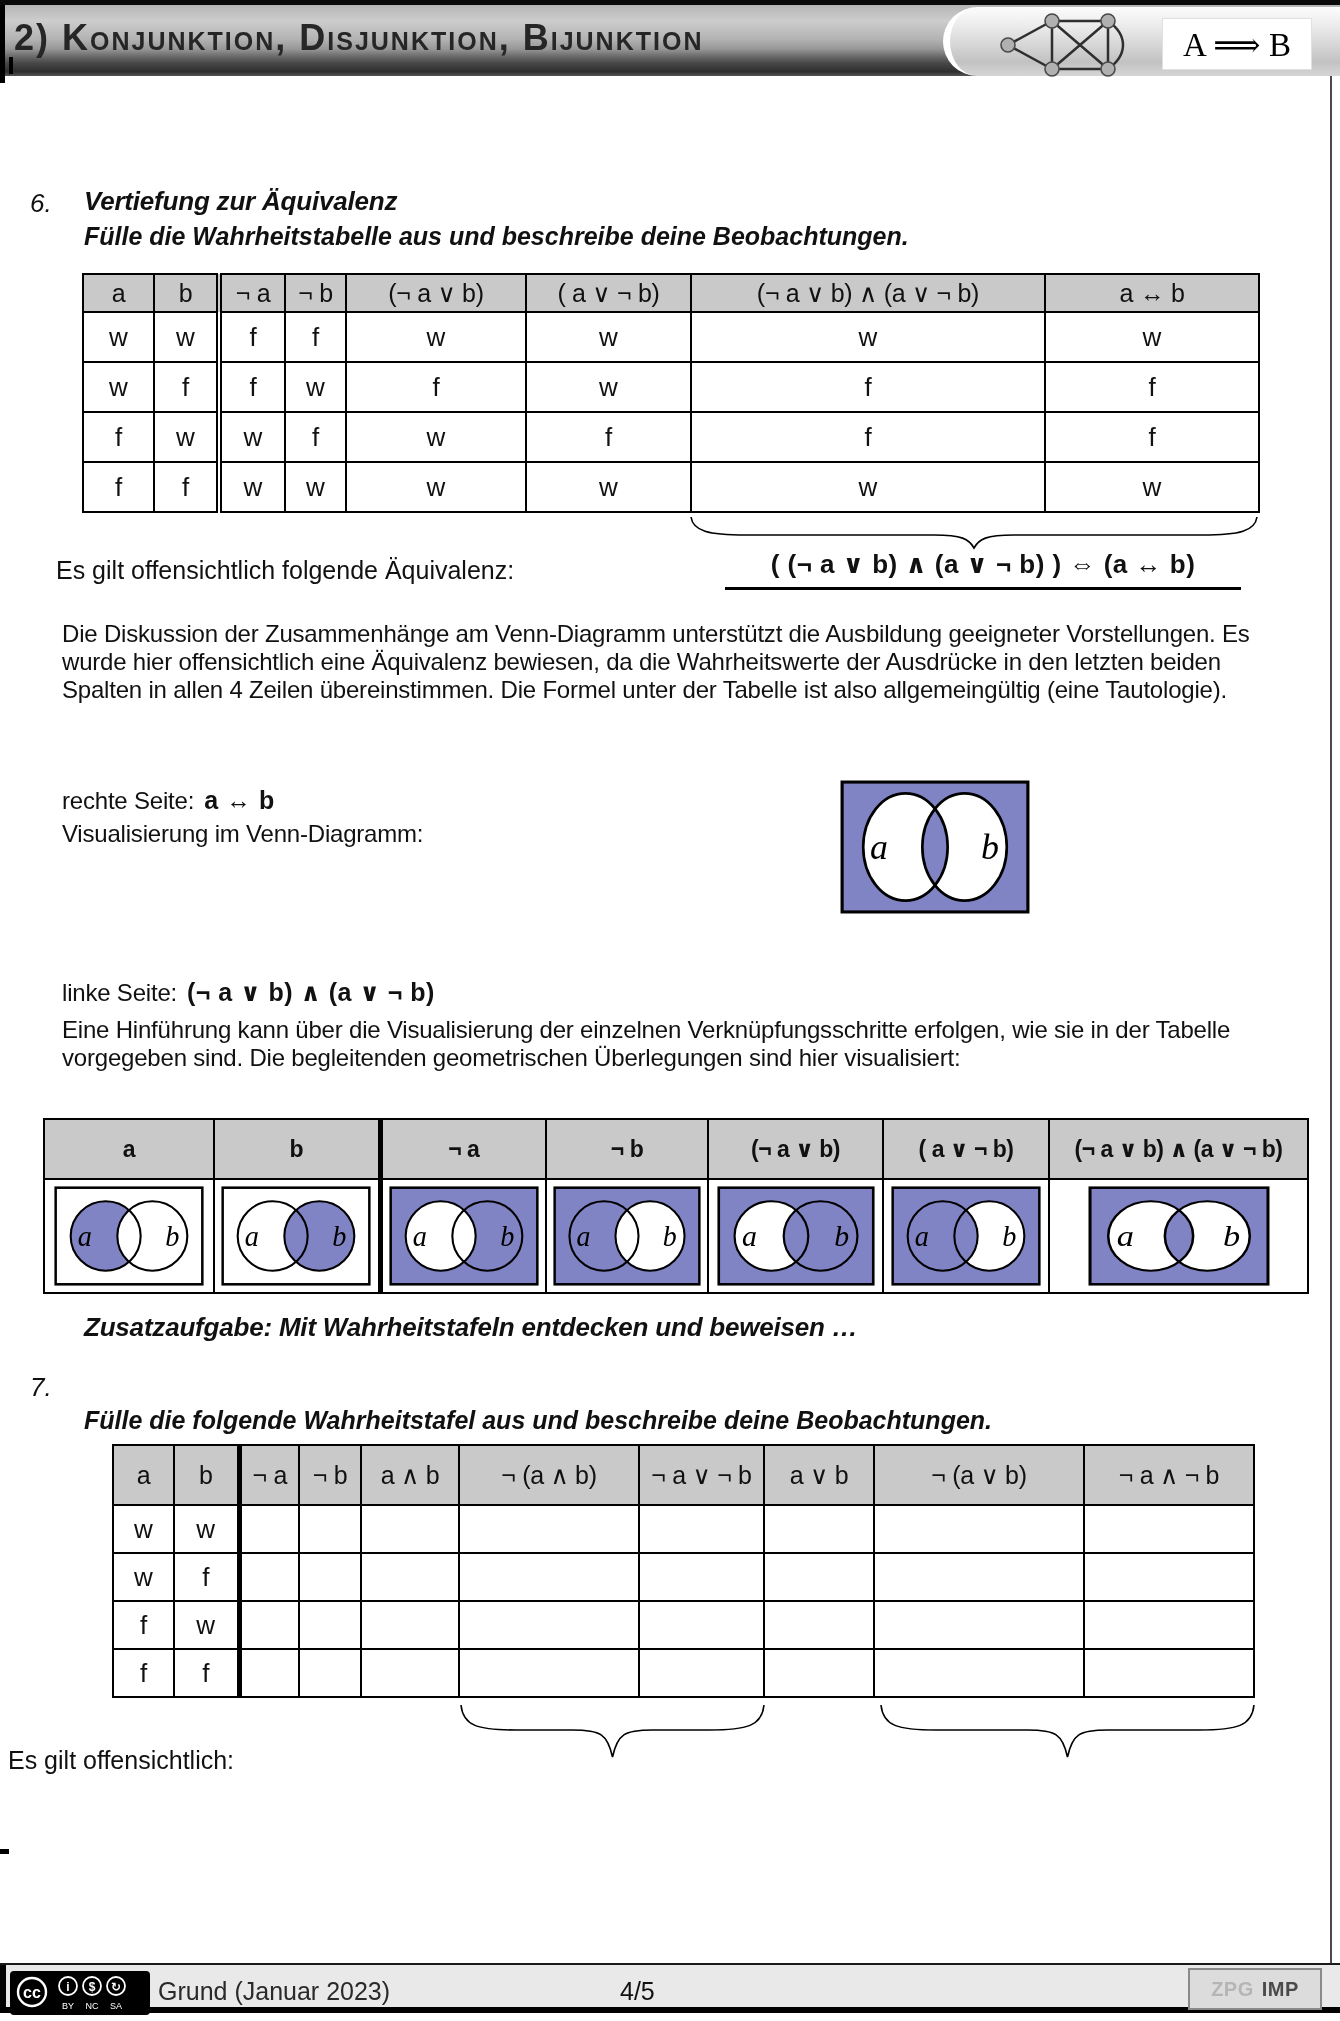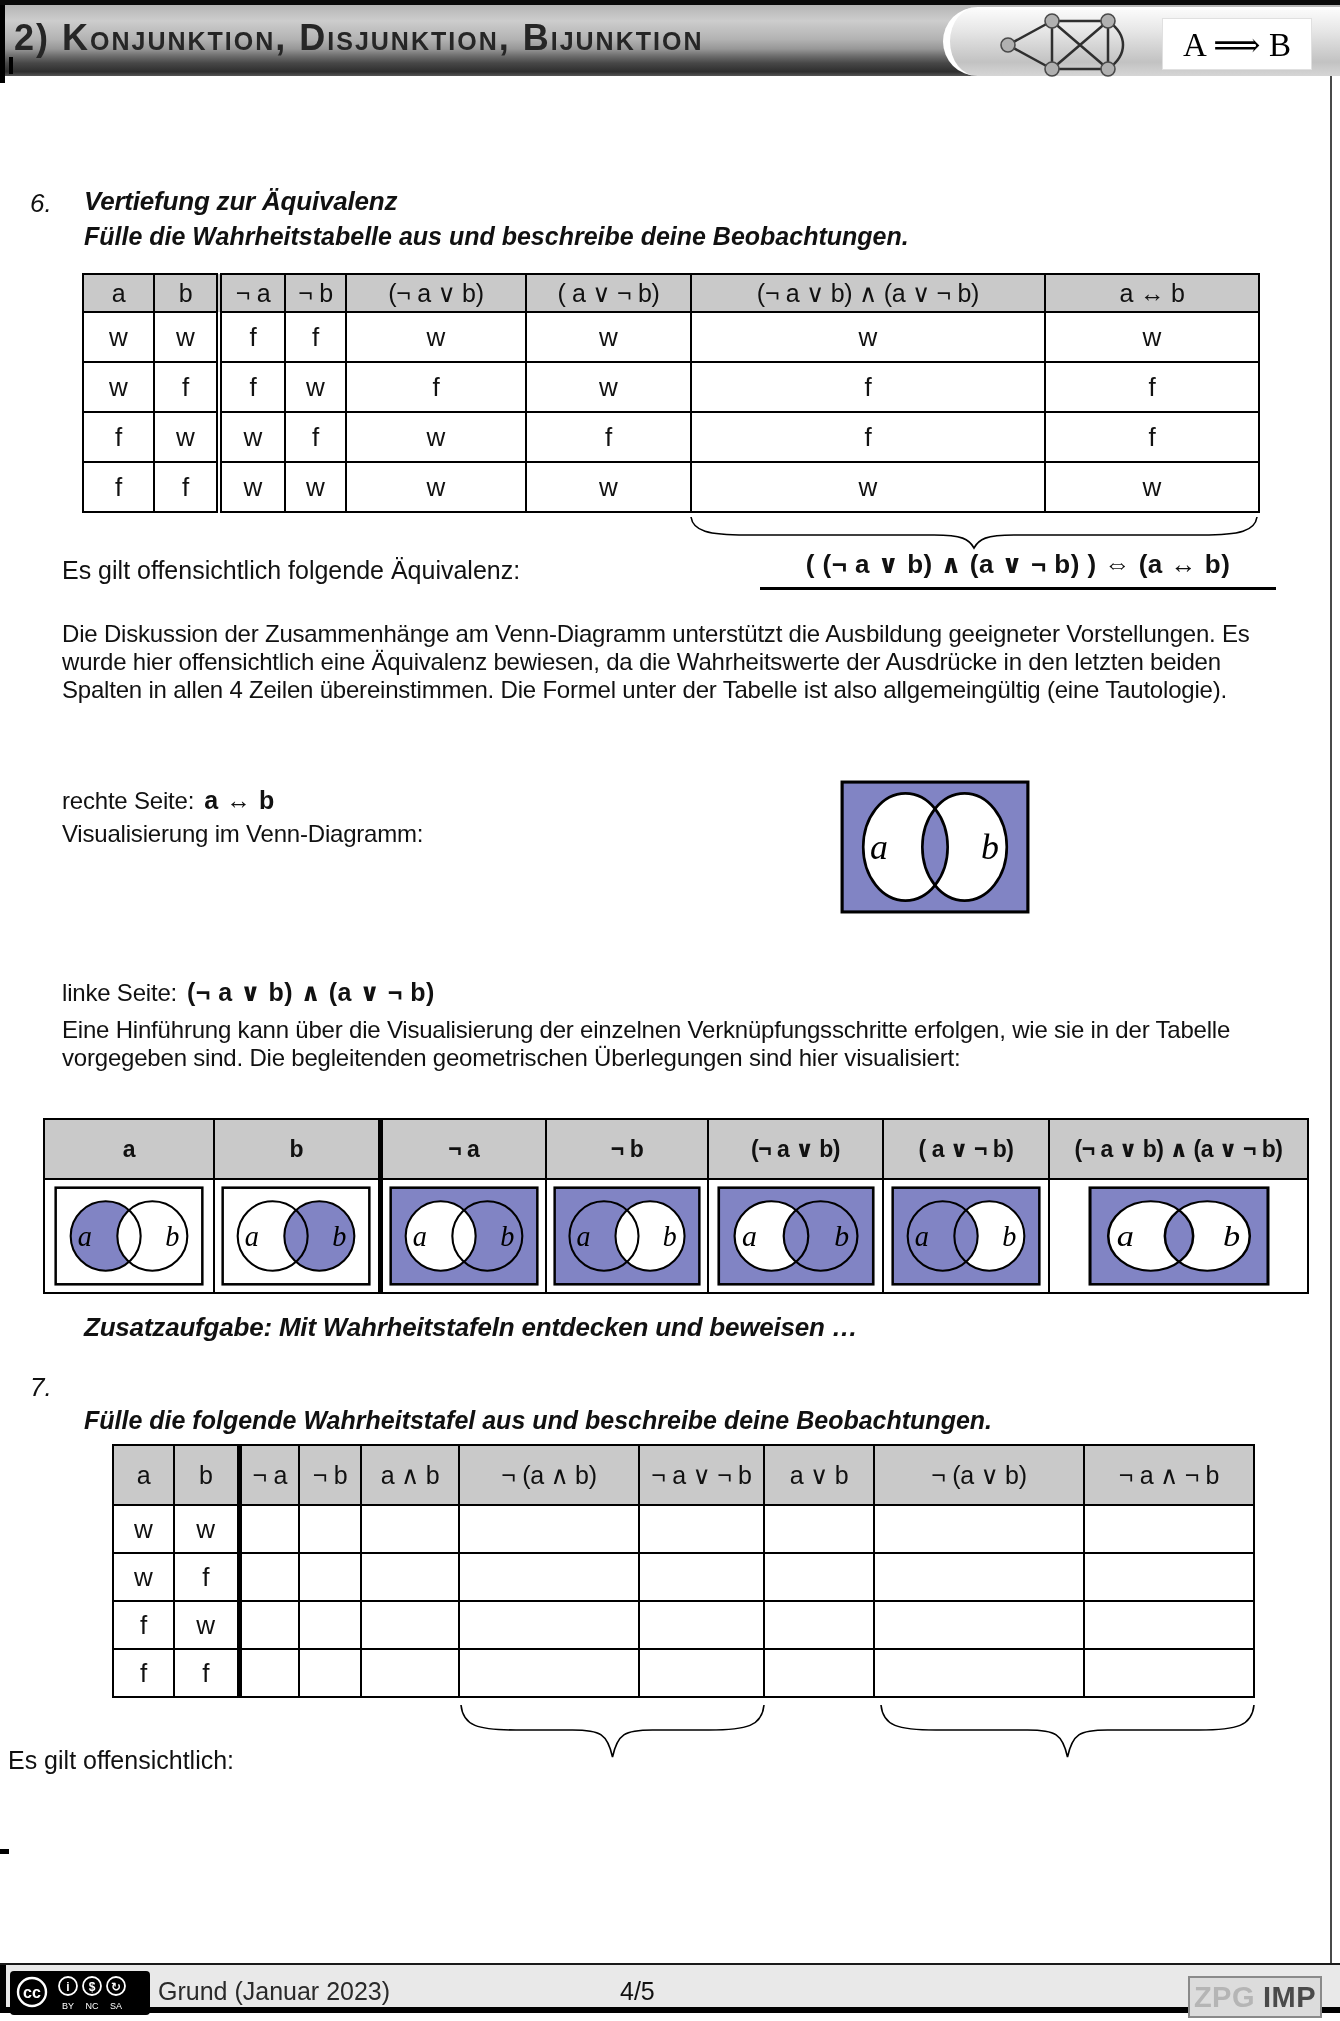--- a/index.html
+++ b/index.html
@@ -52,23 +52,23 @@
   .vt svg,.venn-wrap svg{display:block;margin:0 auto;}
   .vlabel{font-family:"Liberation Serif","DejaVu Serif",serif;font-style:italic;
     font-size:34px;fill:#000;text-anchor:middle;}
 
   
   .footer{position:absolute;left:0;top:1963px;width:100%;height:50px;background:#e9e9e9;
     border-top:2px solid #1a1a1a;border-bottom:6px solid #000;box-sizing:border-box;}
   .footer-black-edge{position:absolute;left:0;top:0;width:6px;height:100%;background:#000;}
   .footer-author{position:absolute;left:158px;top:12px;font-size:25px;color:#2a2a2a;}
   .footer-page{position:absolute;left:620px;top:12px;width:120px;text-align:left;font-size:25px;}
-  .zpg-box{position:absolute;left:1188px;top:11px;width:134px;height:42px;background:#dcdcdc;
+  .zpg-box{position:absolute;left:1188px;top:3px;width:134px;height:42px;background:#dcdcdc;
     border:2px solid #8a8a8a;box-sizing:border-box;display:flex;align-items:center;
-    justify-content:center;gap:8px;font-weight:bold;font-size:29px;letter-spacing:0.5px;}
+    justify-content:center;gap:8px;font-weight:bold;font-size:20px;letter-spacing:0.5px;}
   .zpg-light{color:#b5b5b5;}
   .zpg-dark{color:#4a4a4a;}
 </style>
 </head>
 <body>
 
 <div class="page">
 
   <div class="header">
     <div class="header-black-edge"></div>
@@ -162,22 +162,22 @@
           <td class="">w</td>
           <td class="">w</td>
         </tr>
       </tbody>
     </table>
 
   <div class="abs" style="left:690px;top:516px"><svg width="568" height="34" viewBox="0 0 568 34">
     <path d="M1 1 C3 15 18 19 56 19 L 244 19 C 272 19 279 23 284 32 C 289 23 296 19 324 19 L 512 19 C 550 19 565 15 567 1" fill="none" stroke="#000" stroke-width="1.6"></path>
   </svg></div>
 
-  <div class="abs eq-label" style="left:62px;top:556px">Es gilt offensichtlich folgende Äquivalenz:</div>
-  <div class="abs eq-formula" style="left:760px;top:549px">( (¬ a ∨ b) ∧ (a ∨ ¬ b) )  ⇔  (a ↔ b)</div>
+  <div class="abs eq-label" style="left:56px;top:556px">Es gilt offensichtlich folgende Äquivalenz:</div>
+  <div class="abs eq-formula" style="left:725px;top:549px">( (¬ a ∨ b) ∧ (a ∨ ¬ b) )  ⇔  (a ↔ b)</div>
 
   <div class="abs body-text" style="left:62px;top:620px;width:1212px">Die Diskussion der Zusammenhänge am Venn-Diagramm unterstützt die Ausbildung geeigneter Vorstellungen. Es wurde hier offensichtlich eine Äquivalenz bewiesen, da die Wahrheitswerte der Ausdrücke in den letzten beiden Spalten in allen 4 Zeilen übereinstimmen. Die Formel unter der Tabelle ist also allgemeingültig (eine Tautologie).</div>
 
   <div class="abs body-text" style="left:62px;top:786px">
     <span>rechte Seite:</span><span class="inline-formula">a ↔ b</span>
   </div>
   <div class="abs body-text" style="left:62px;top:820px">Visualisierung im Venn-Diagramm:</div>
 
   <div class="abs venn-wrap" style="left:840px;top:780px">
       <svg width="190" height="134" viewBox="0 0 180 130" preserveAspectRatio="none">

